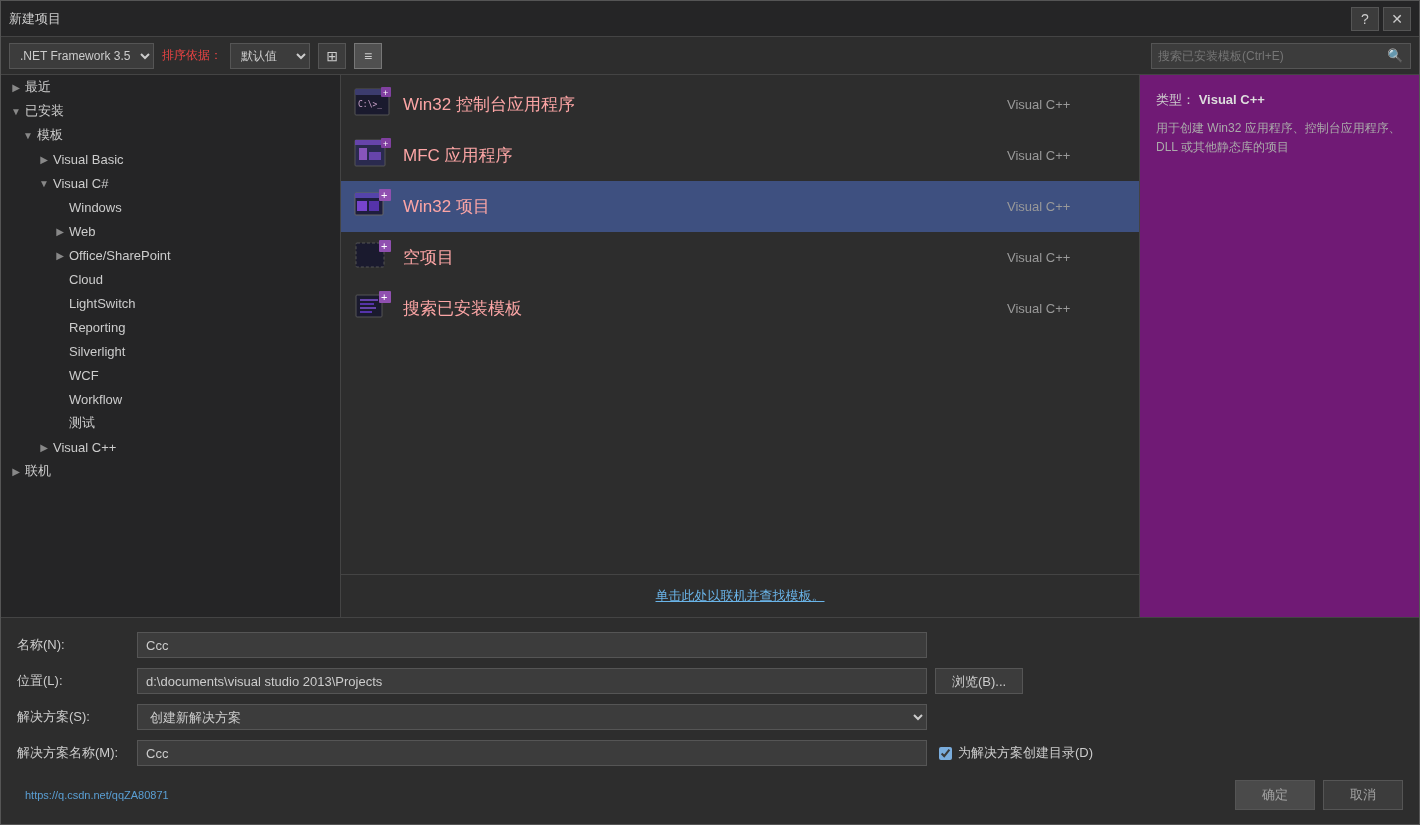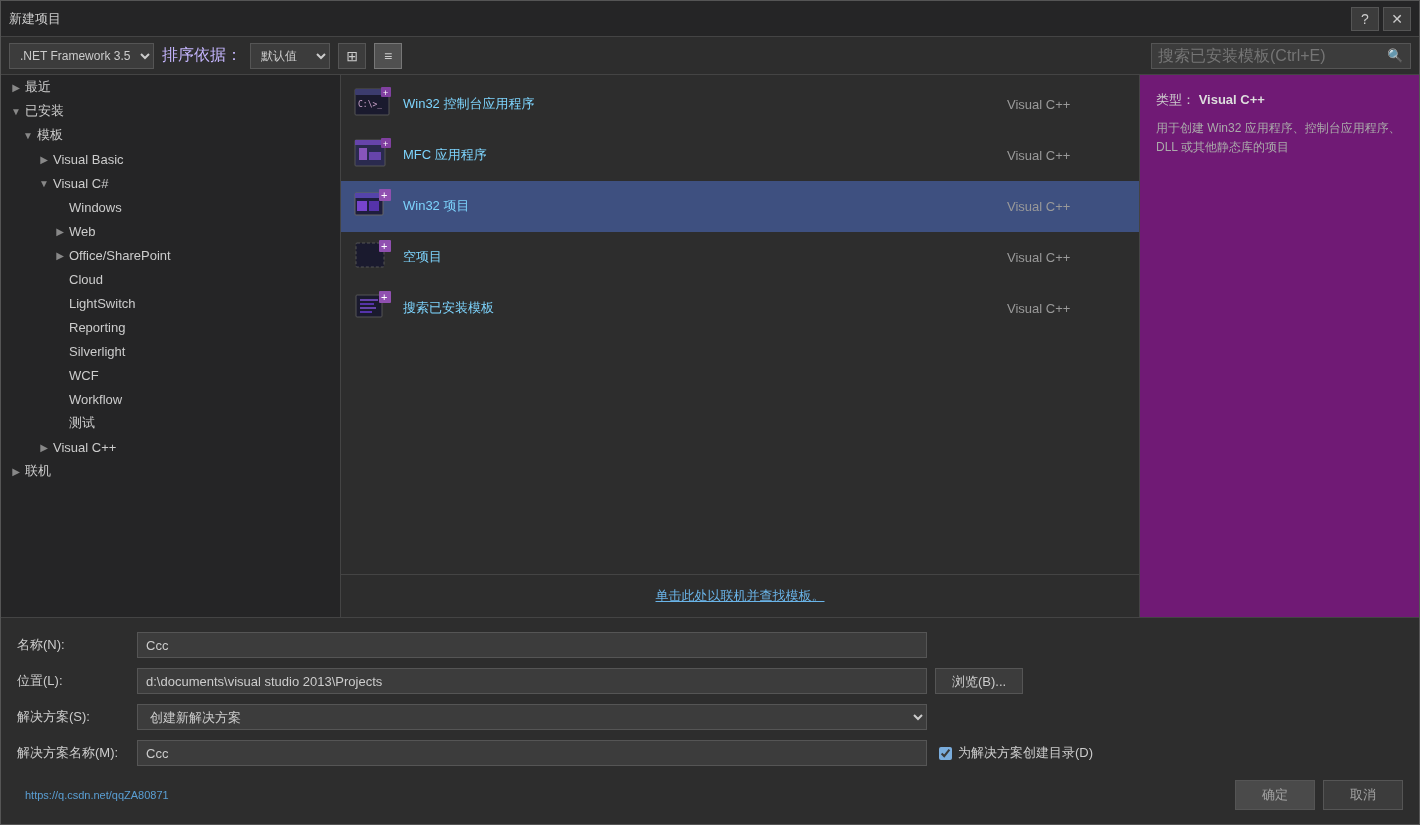--- a/index.html
+++ b/index.html
@@ -65,22 +65,22 @@
     }
     .toolbar select {
       background: #3c3c3c;
       border: 1px solid #555;
       color: #ccc;
       padding: 3px 6px;
       font-size: 12px;
       height: 26px;
     }
     .toolbar-label {
-      color: #c4b5fd;
-      font-size: 16px;
+      color: #ef4444;
+      font-size: 12px;
     }
     .sort-select {
       background: #3c3c3c;
       border: 1px solid #555;
       color: #ccc;
       padding: 3px 6px;
       font-size: 12px;
       height: 26px;
       min-width: 80px;
     }
@@ -108,21 +108,21 @@
       border: 1px solid #555;
       height: 26px;
       padding: 0 6px;
       min-width: 260px;
     }
     .search-box input {
       background: transparent;
       border: none;
       outline: none;
       color: #f9a8d4;
-      font-size: 16px;
+      font-size: 12px;
       flex: 1;
     }
     .search-icon {
       color: #888;
       font-size: 13px;
     }
 
     .main-content {
       display: flex;
       flex: 1;
@@ -204,22 +204,22 @@
       position: relative;
     }
     .template-icon svg {
       width: 38px;
       height: 38px;
     }
     .template-info {
       flex: 1;
     }
     .template-name {
-      color: #7dd3fc;
-      font-size: 13px;
+      color: #fca5a5;
+      font-size: 17px;
     }
     .template-type {
       color: #999;
       font-size: 13px;
       width: 120px;
       text-align: left;
       flex-shrink: 0;
     }
     .online-link {
       text-align: center;

